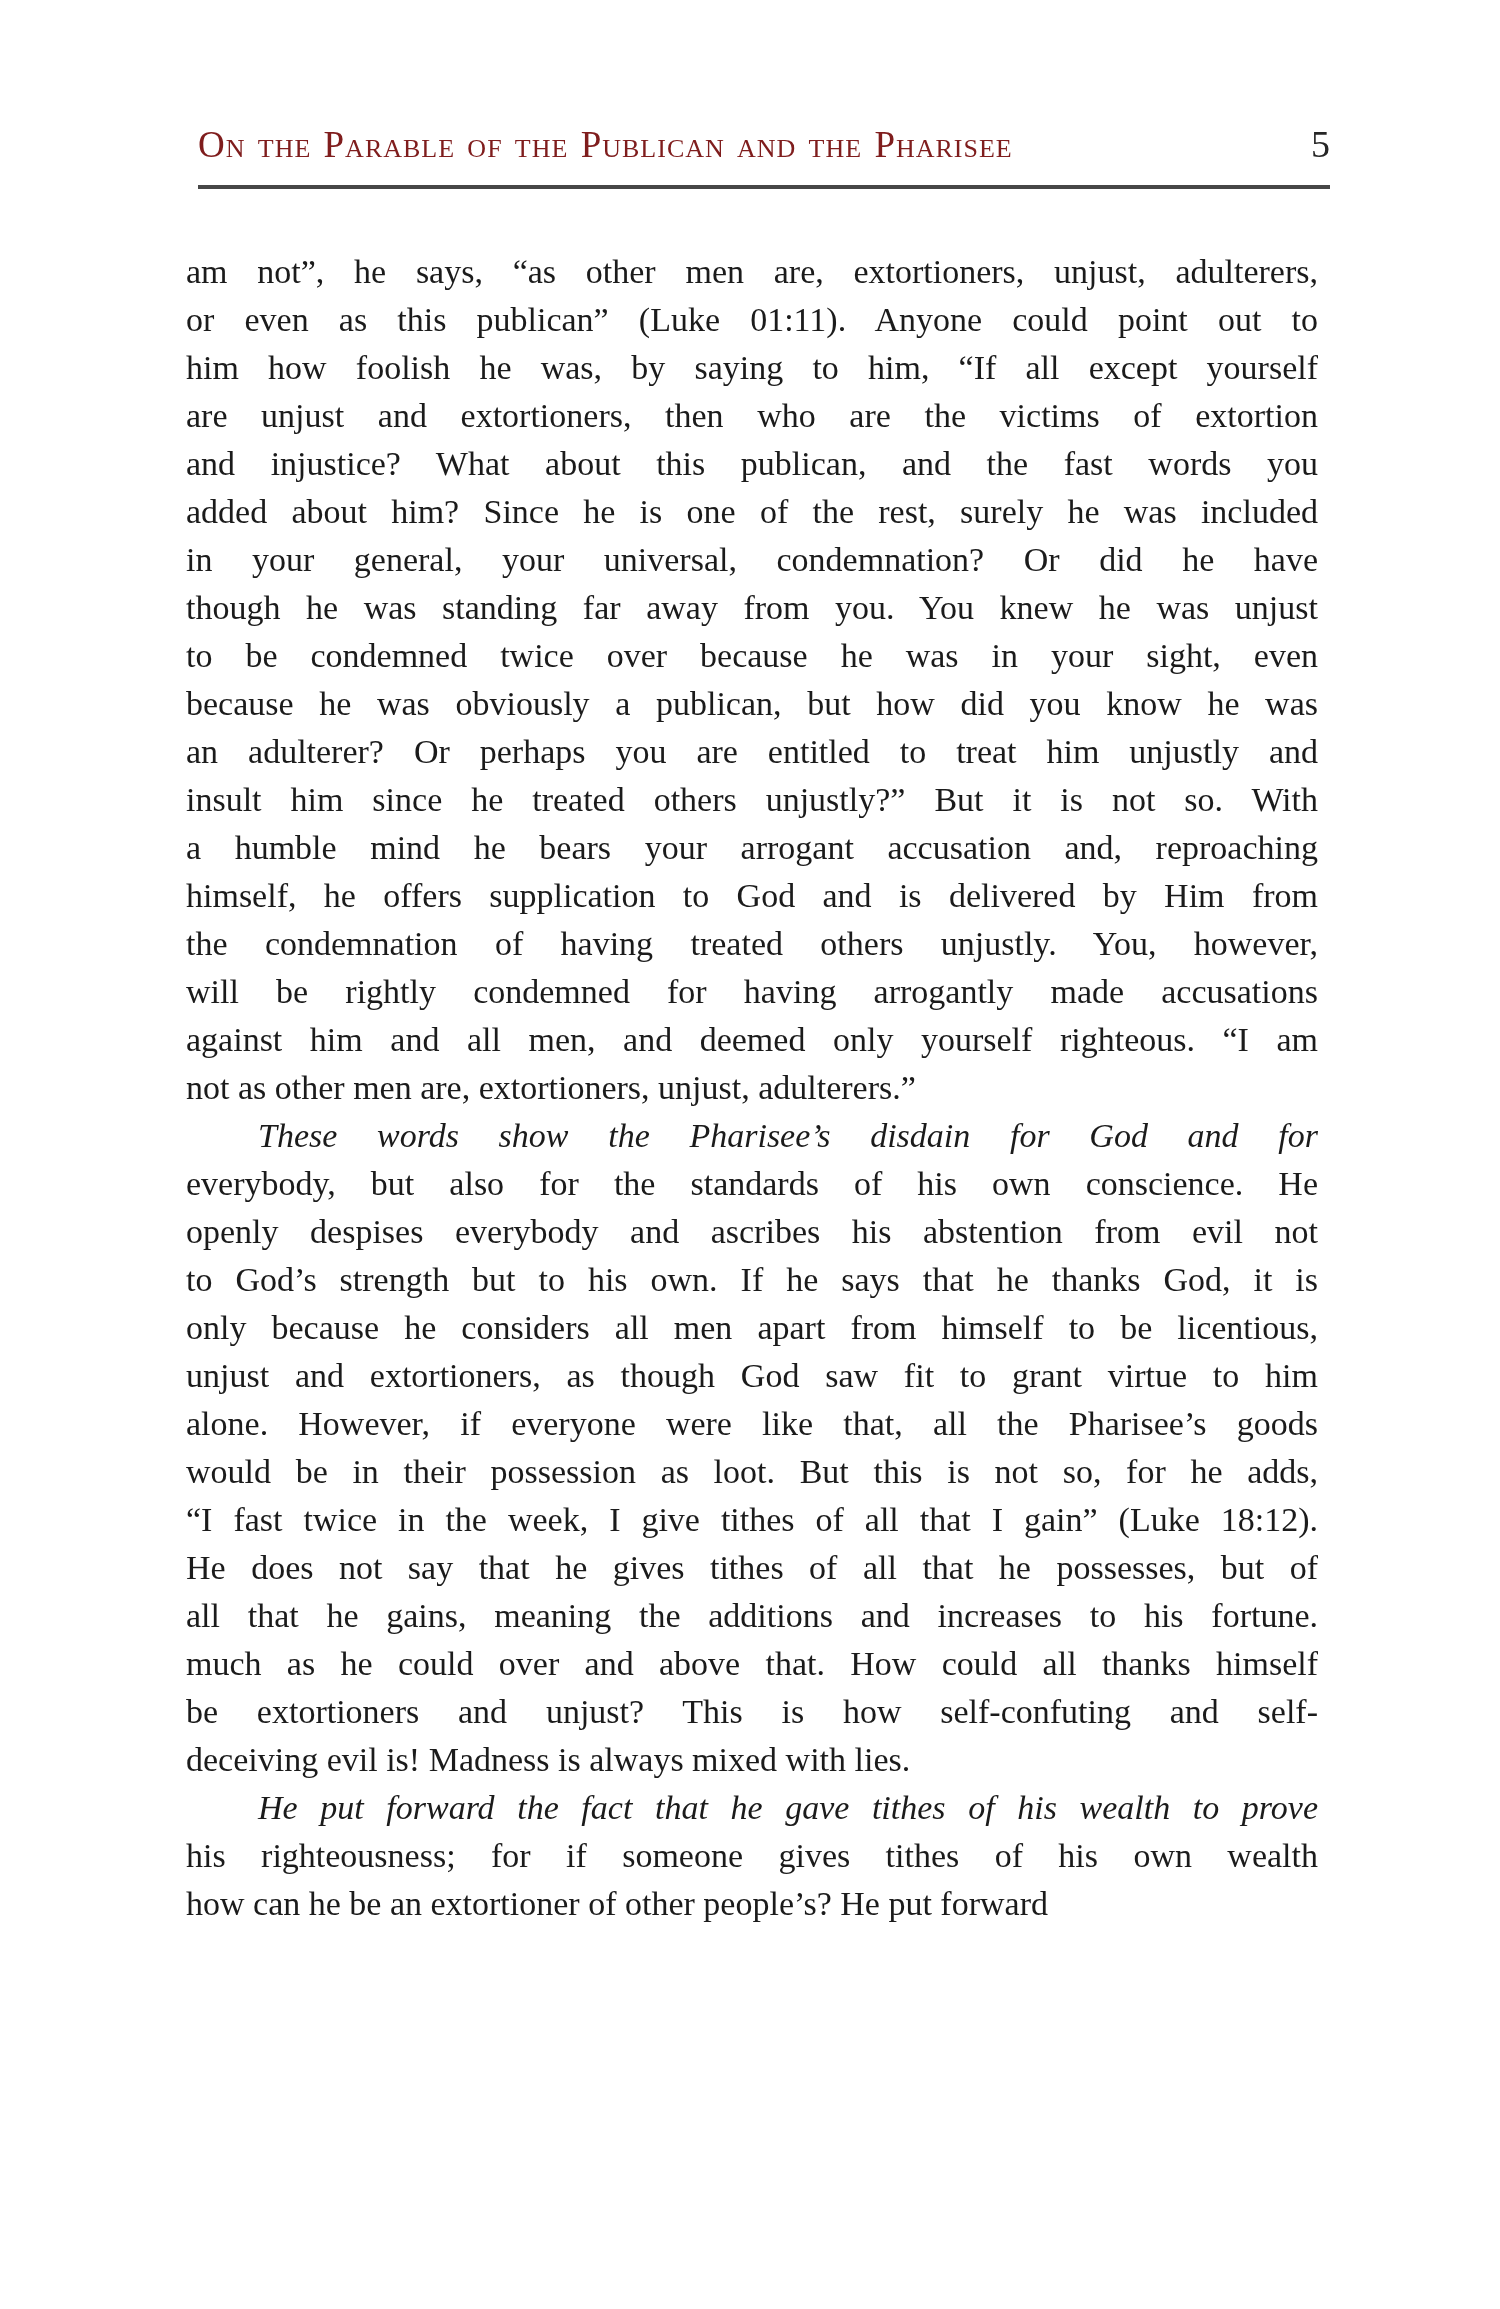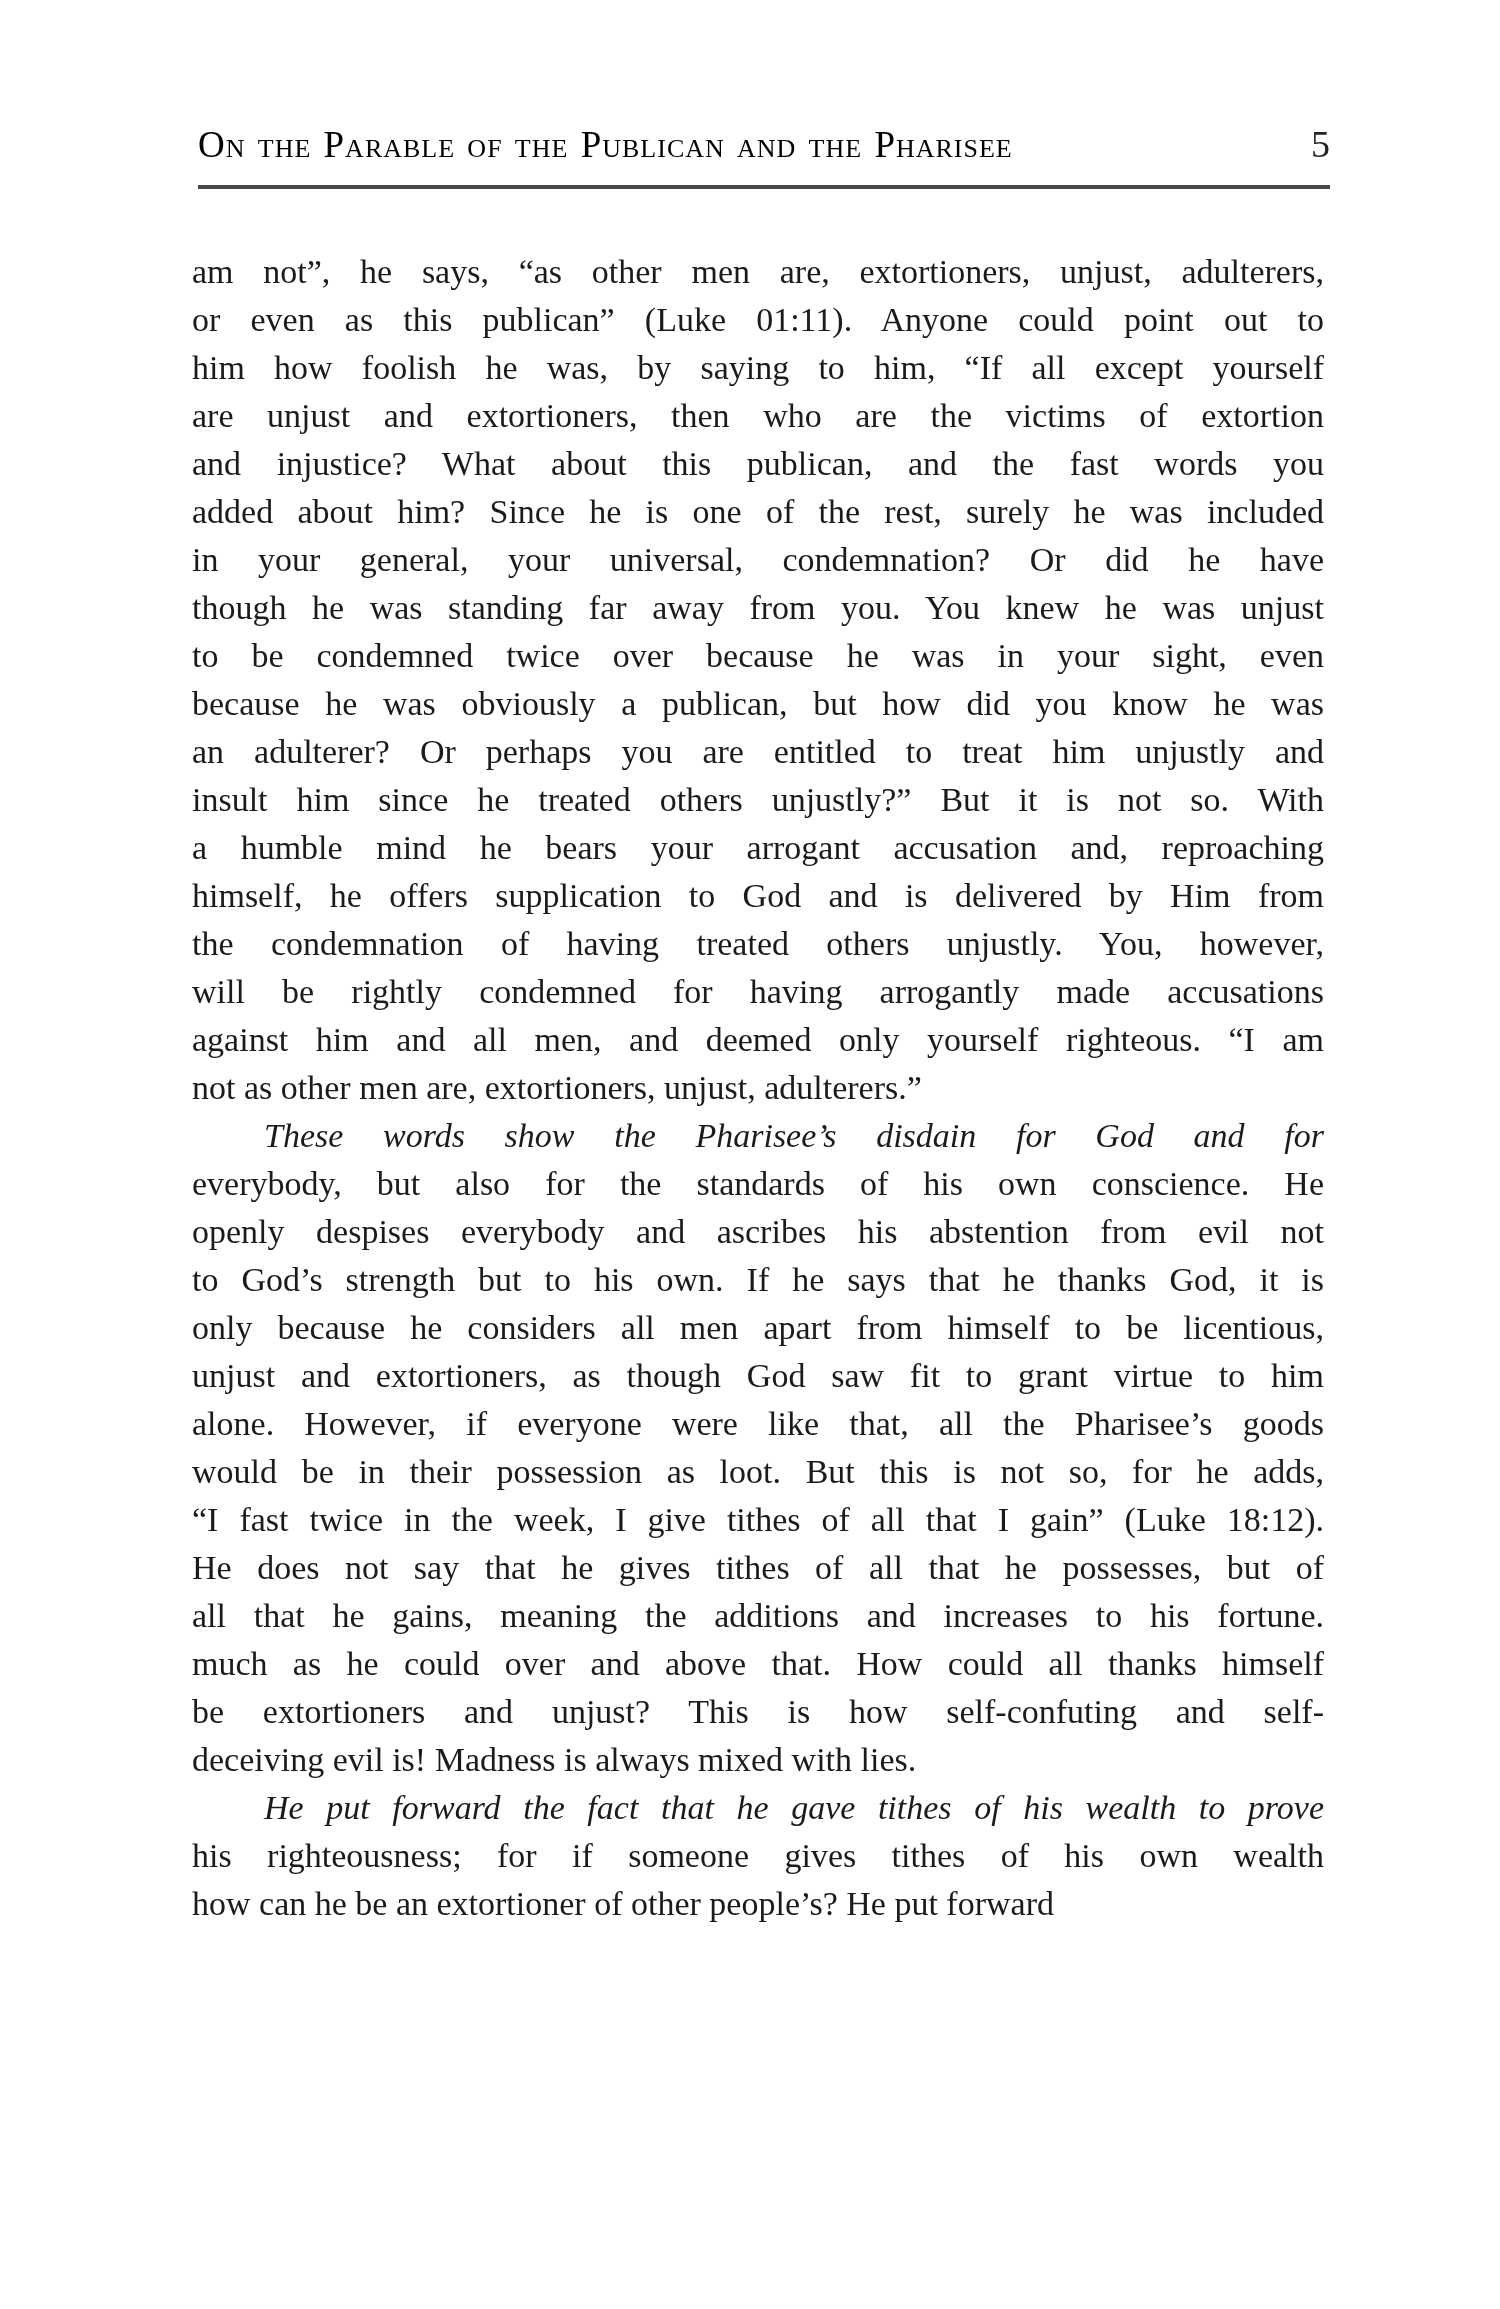--- a/index.html
+++ b/index.html
@@ -23,38 +23,38 @@
     width: 1132px;
     display: flex;
     justify-content: space-between;
     align-items: baseline;
   }
   .header-title {
     font-variant: small-caps;
     font-size: 37px;
     letter-spacing: 1px;
     word-spacing: 2px;
-    color: #000000;
+    color: #7f1d1d;
     white-space: nowrap;
   }
   .page-number {
     font-size: 38px;
     color: #262626;
   }
   .rule {
     position: absolute;
     left: 198px;
     top: 185px;
     width: 1132px;
     height: 4px;
     background: #474747;
   }
   .body-text {
     position: absolute;
-    left: 192px;
+    left: 186px;
     top: 248px;
     width: 1132px;
     font-size: 34px;
     line-height: 48px;
     color: #1b1b1b;
   }
   .line {
     height: 48px;
     overflow: hidden;
     text-align: justify;

